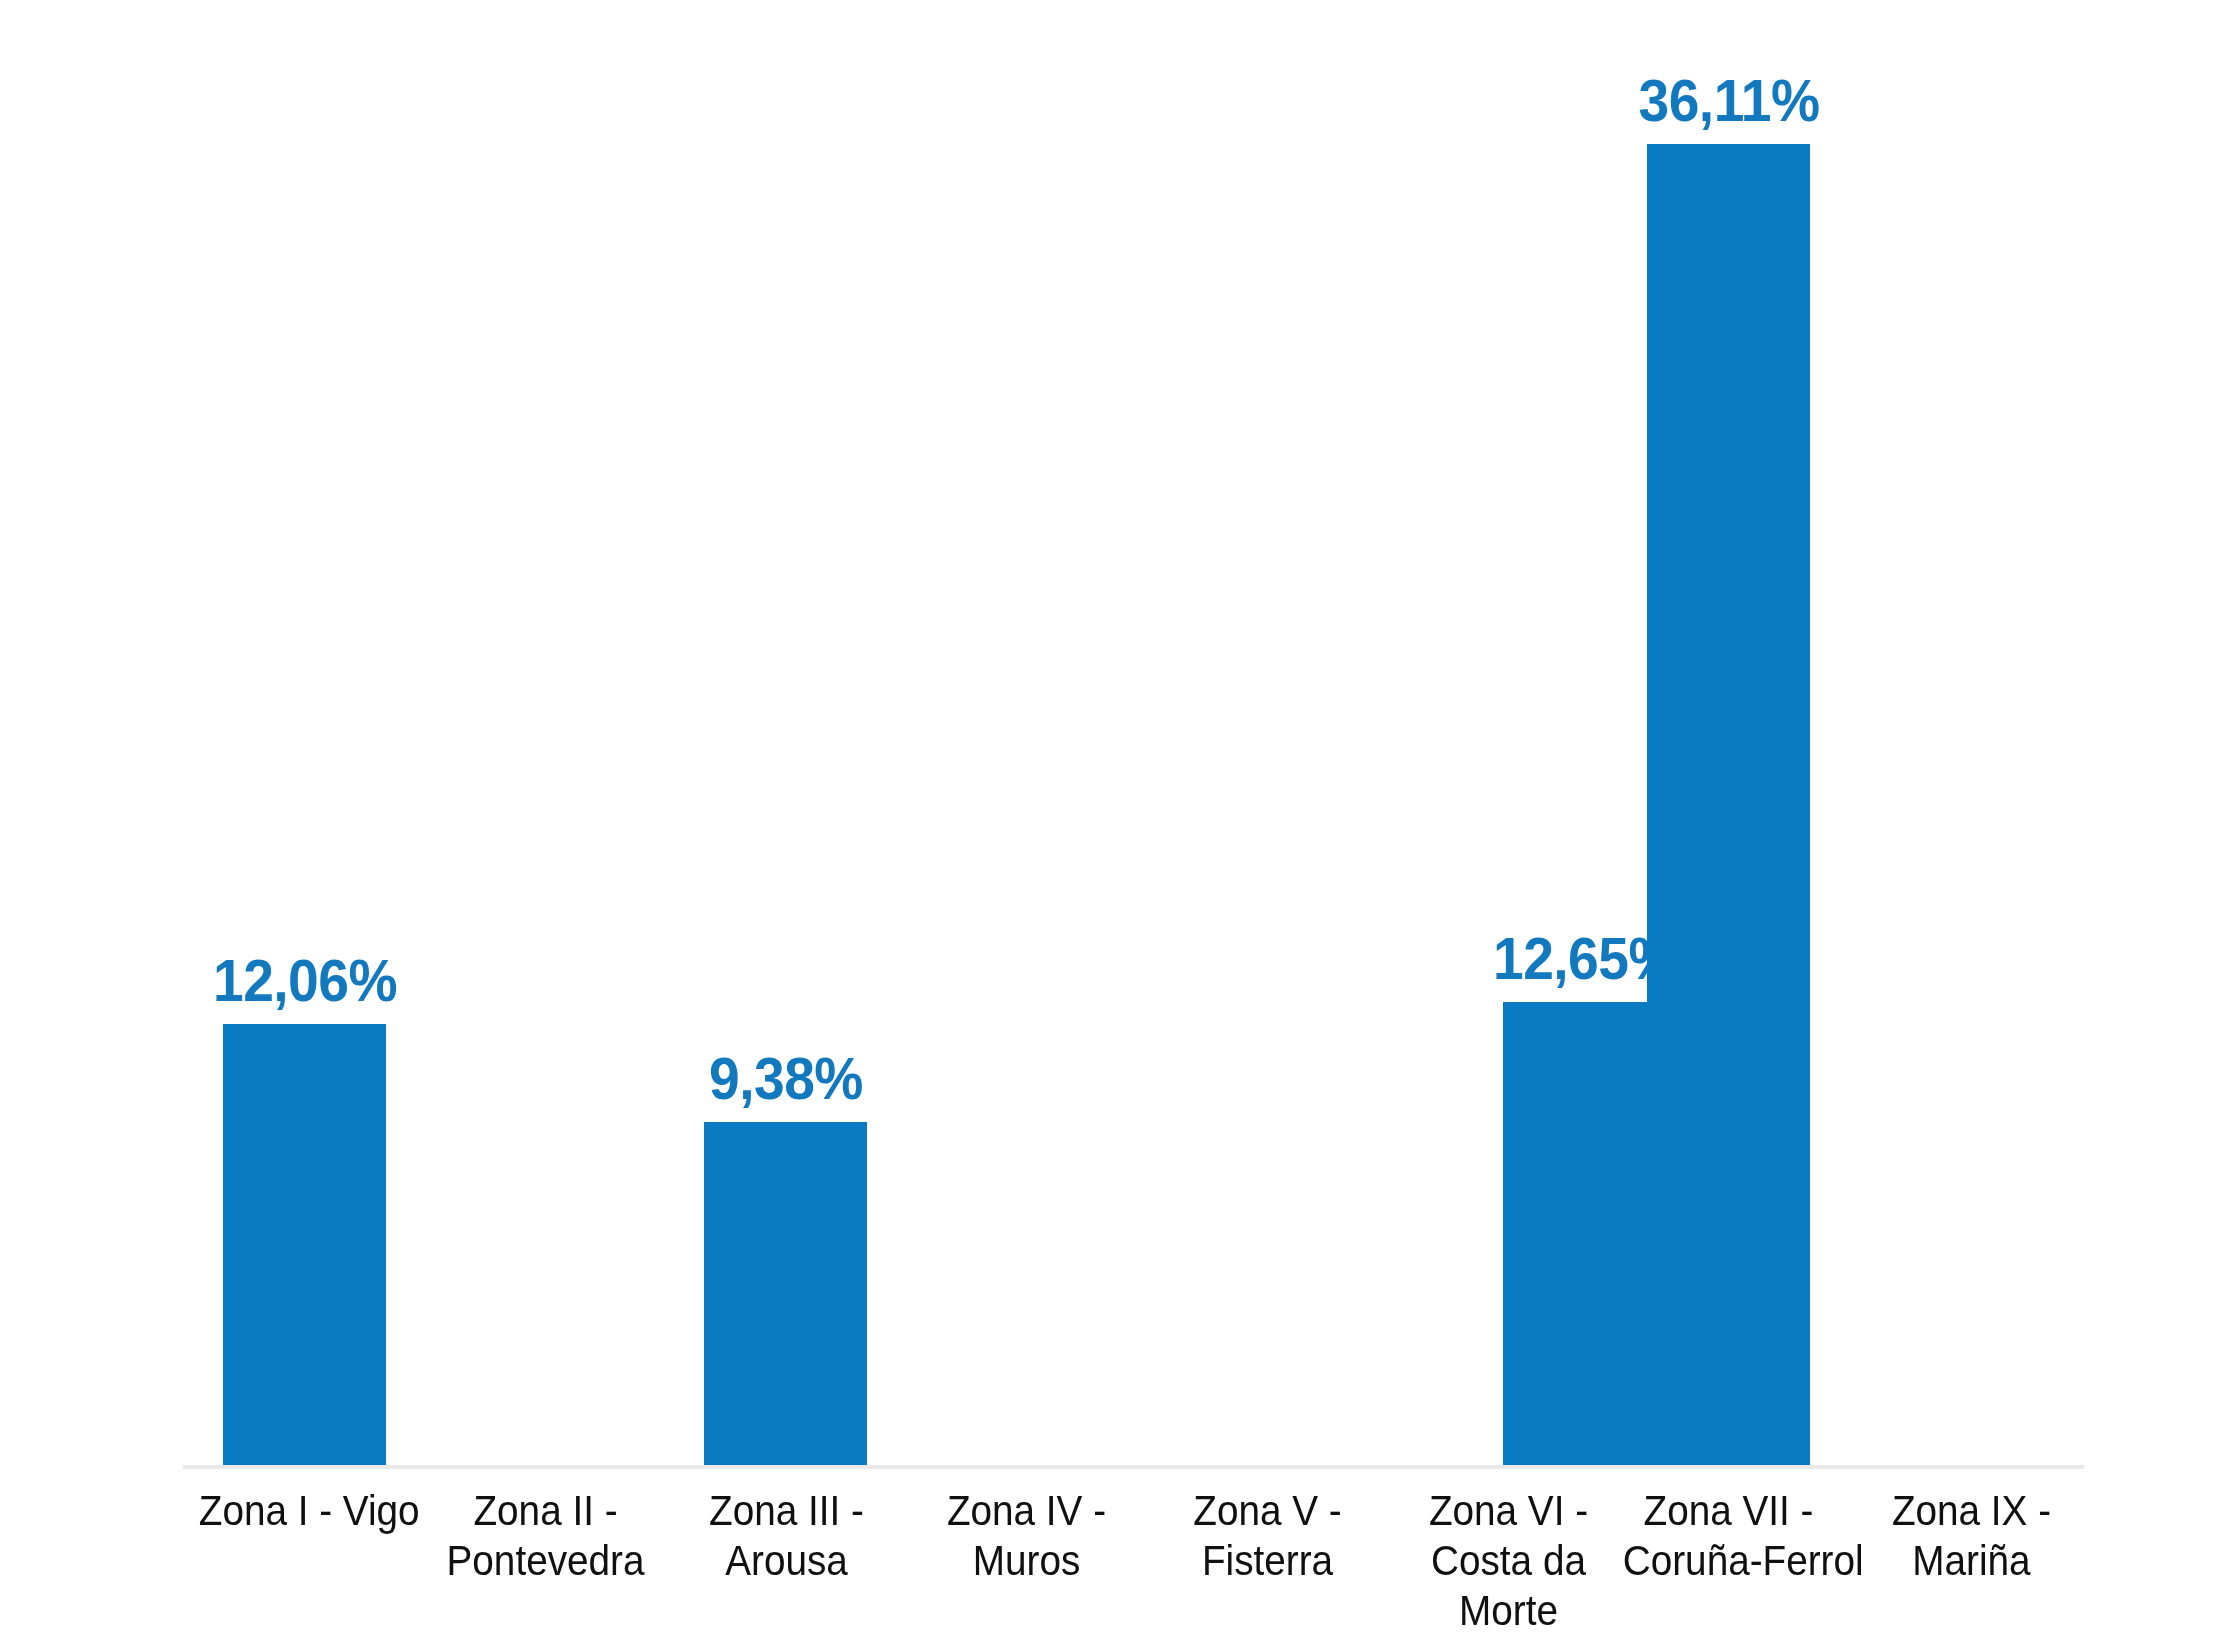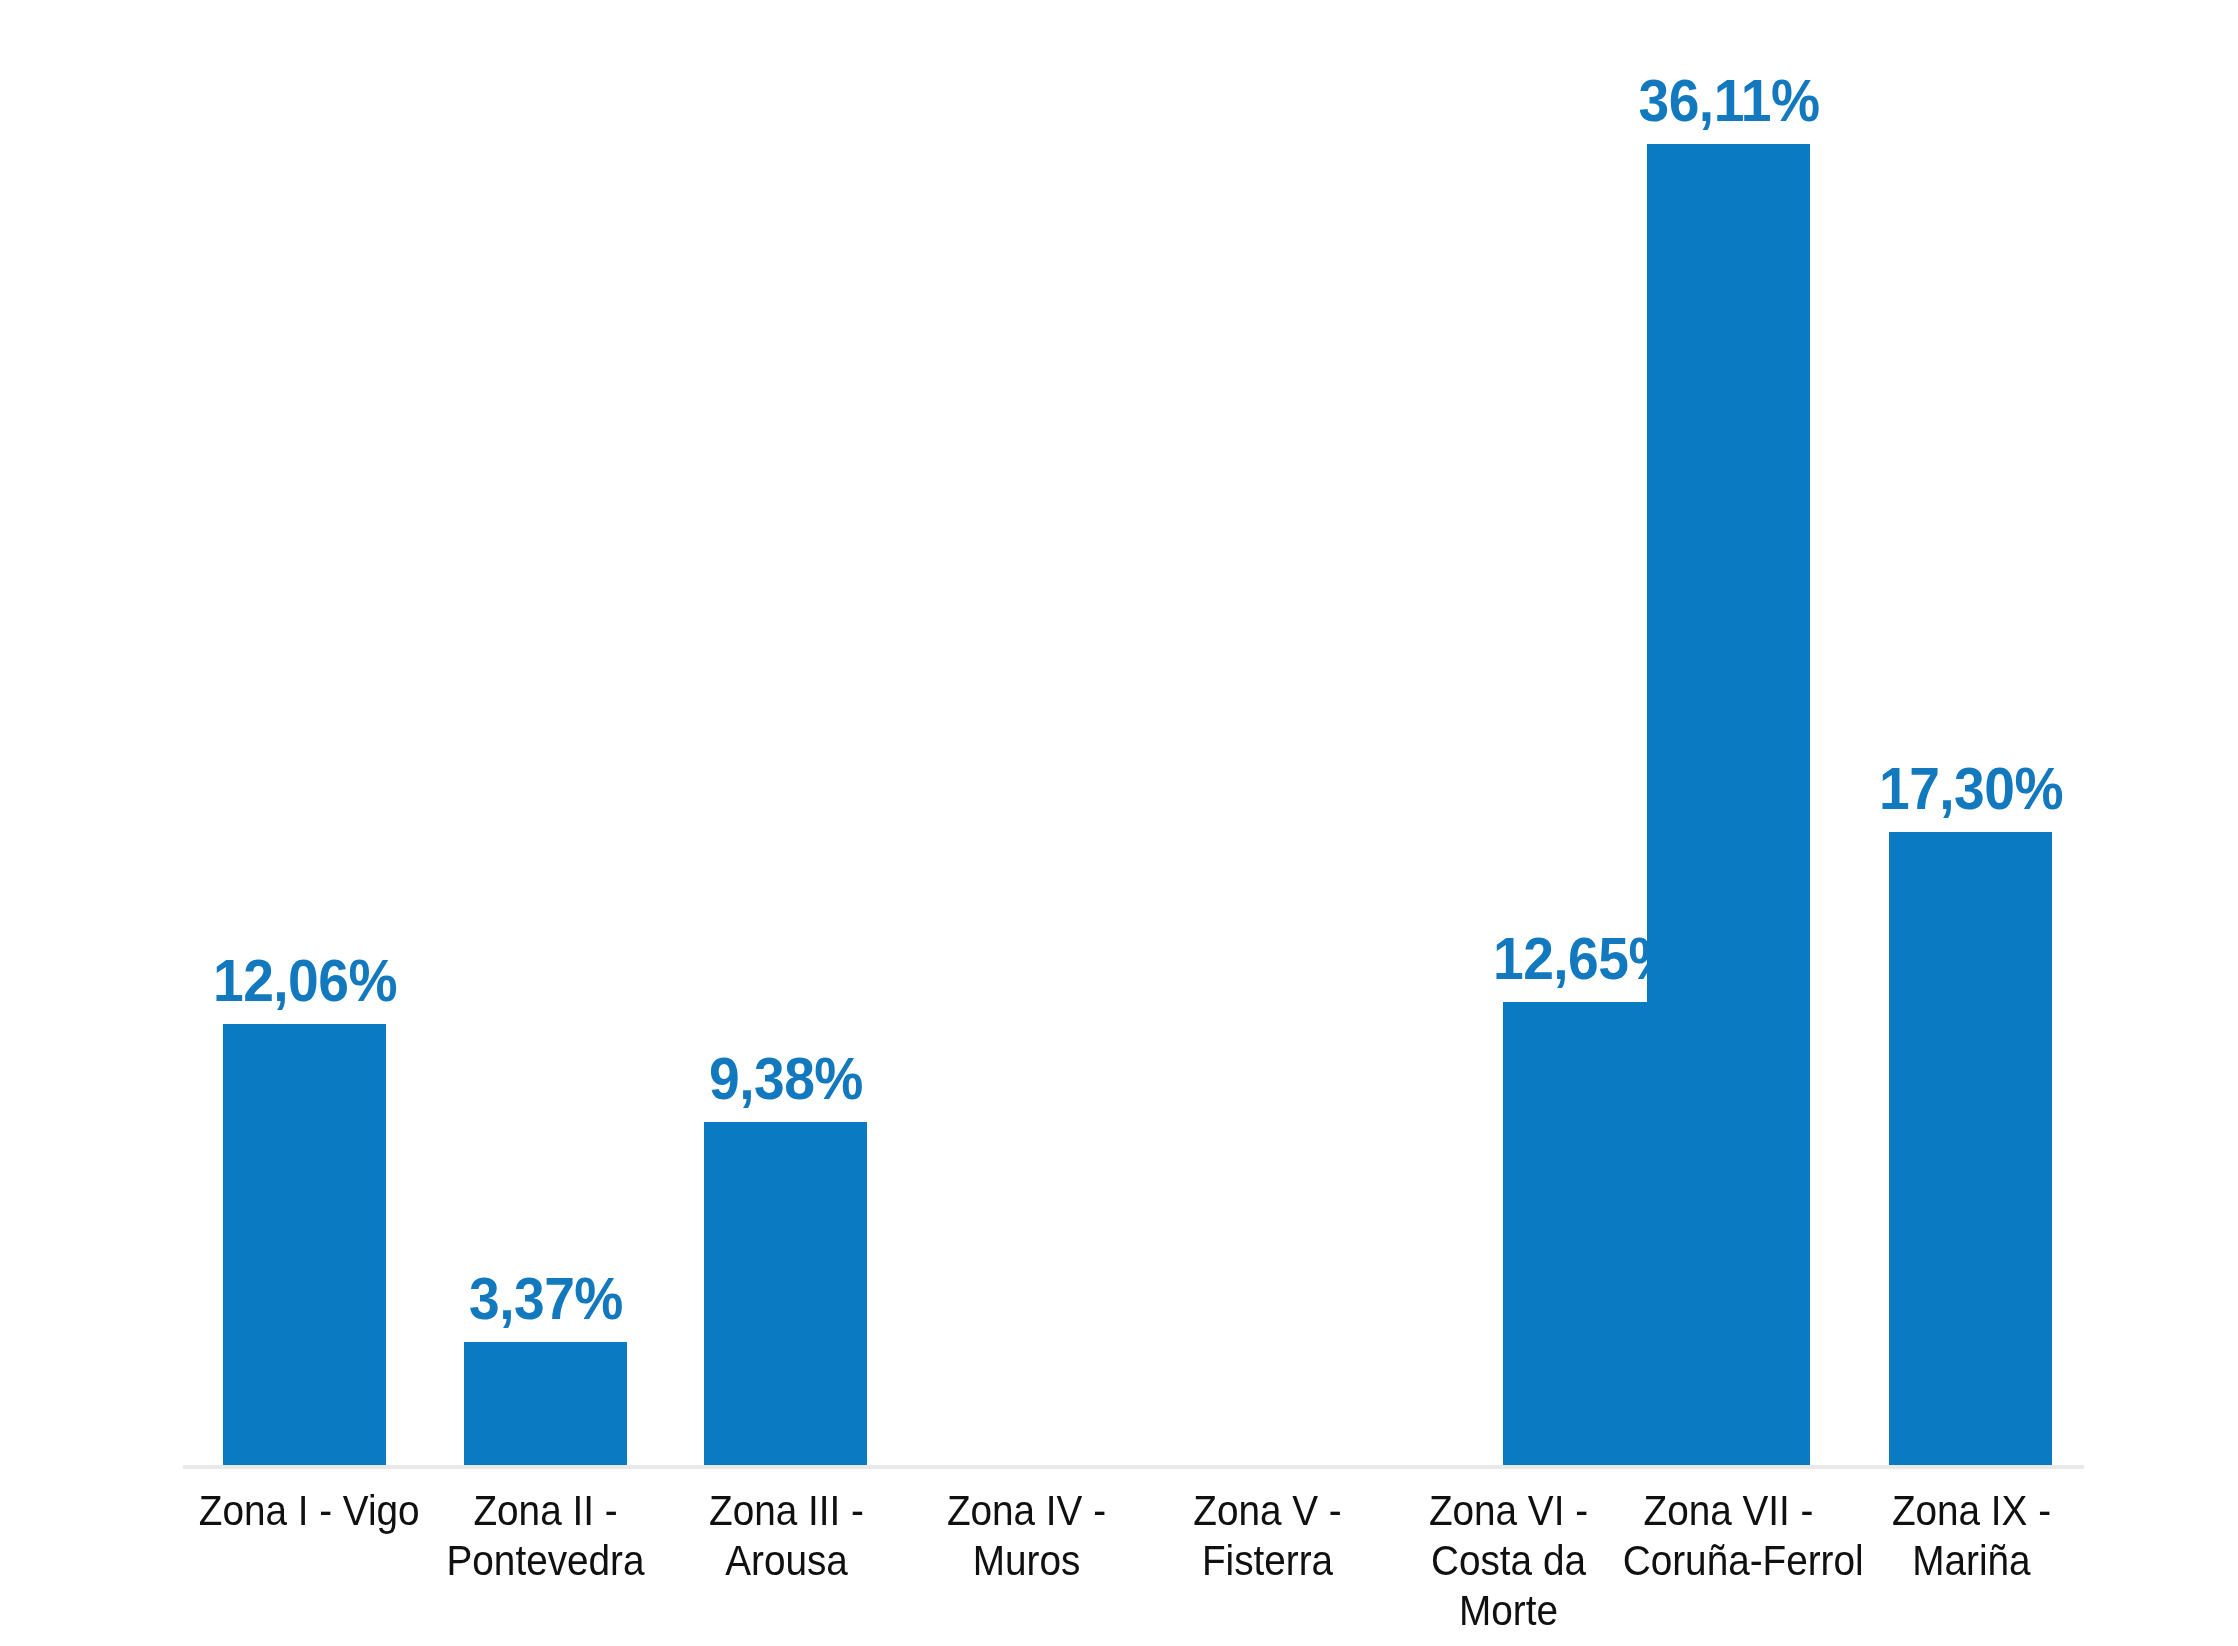--- a/index.html
+++ b/index.html
@@ -89,46 +89,38 @@
 
   <div class="axis-line" style="background: rgb(233, 233, 233);"></div>
 
   <div class="plot-area">
 
     <div class="bar-slot" style="left:40px">
       <div class="bar" style="height: 441px; background: rgb(10, 123, 194);"></div>
       <div class="bar-value" style="bottom: 454px; color: rgb(18, 121, 190);">12,06%</div>
     </div>
 
-    <div class="bar-slot" style="left:281px">
-      <div class="bar" style="height: 123px; background: rgb(10, 123, 194);"></div>
-      <div class="bar-value" style="bottom: 136px; color: rgb(18, 121, 190);">3,37%</div>
-    </div>
 
     <div class="bar-slot" style="left:521px">
       <div class="bar" style="height: 343px; background: rgb(10, 123, 194);"></div>
       <div class="bar-value" style="bottom: 356px; color: rgb(18, 121, 190);">9,38%</div>
     </div>
 
 
 
     <div class="bar-slot" style="left:1320px">
       <div class="bar" style="height: 463px; background: rgb(10, 123, 194);"></div>
       <div class="bar-value" style="bottom: 476px; color: rgb(18, 121, 190);">12,65%</div>
     </div>
 
     <div class="bar-slot" style="left:1464px">
       <div class="bar" style="height: 1321px; background: rgb(10, 123, 194);"></div>
       <div class="bar-value" style="bottom: 1334px; color: rgb(18, 121, 190);">36,11%</div>
     </div>
 
-    <div class="bar-slot" style="left:1706px">
-      <div class="bar" style="height: 633px; background: rgb(10, 123, 194);"></div>
-      <div class="bar-value" style="bottom: 646px; color: rgb(18, 121, 190);">17,30%</div>
-    </div>
 
   </div>
 
   <div class="cat-label" style="left: 187px; color: rgb(16, 16, 16);">
       <span class="ln">Zona I - Vigo</span>
     </div>
   <div class="cat-label" style="left: 428px; color: rgb(16, 16, 16);">
       <span class="ln">Zona II -</span>
       <span class="ln">Pontevedra</span>
     </div>

